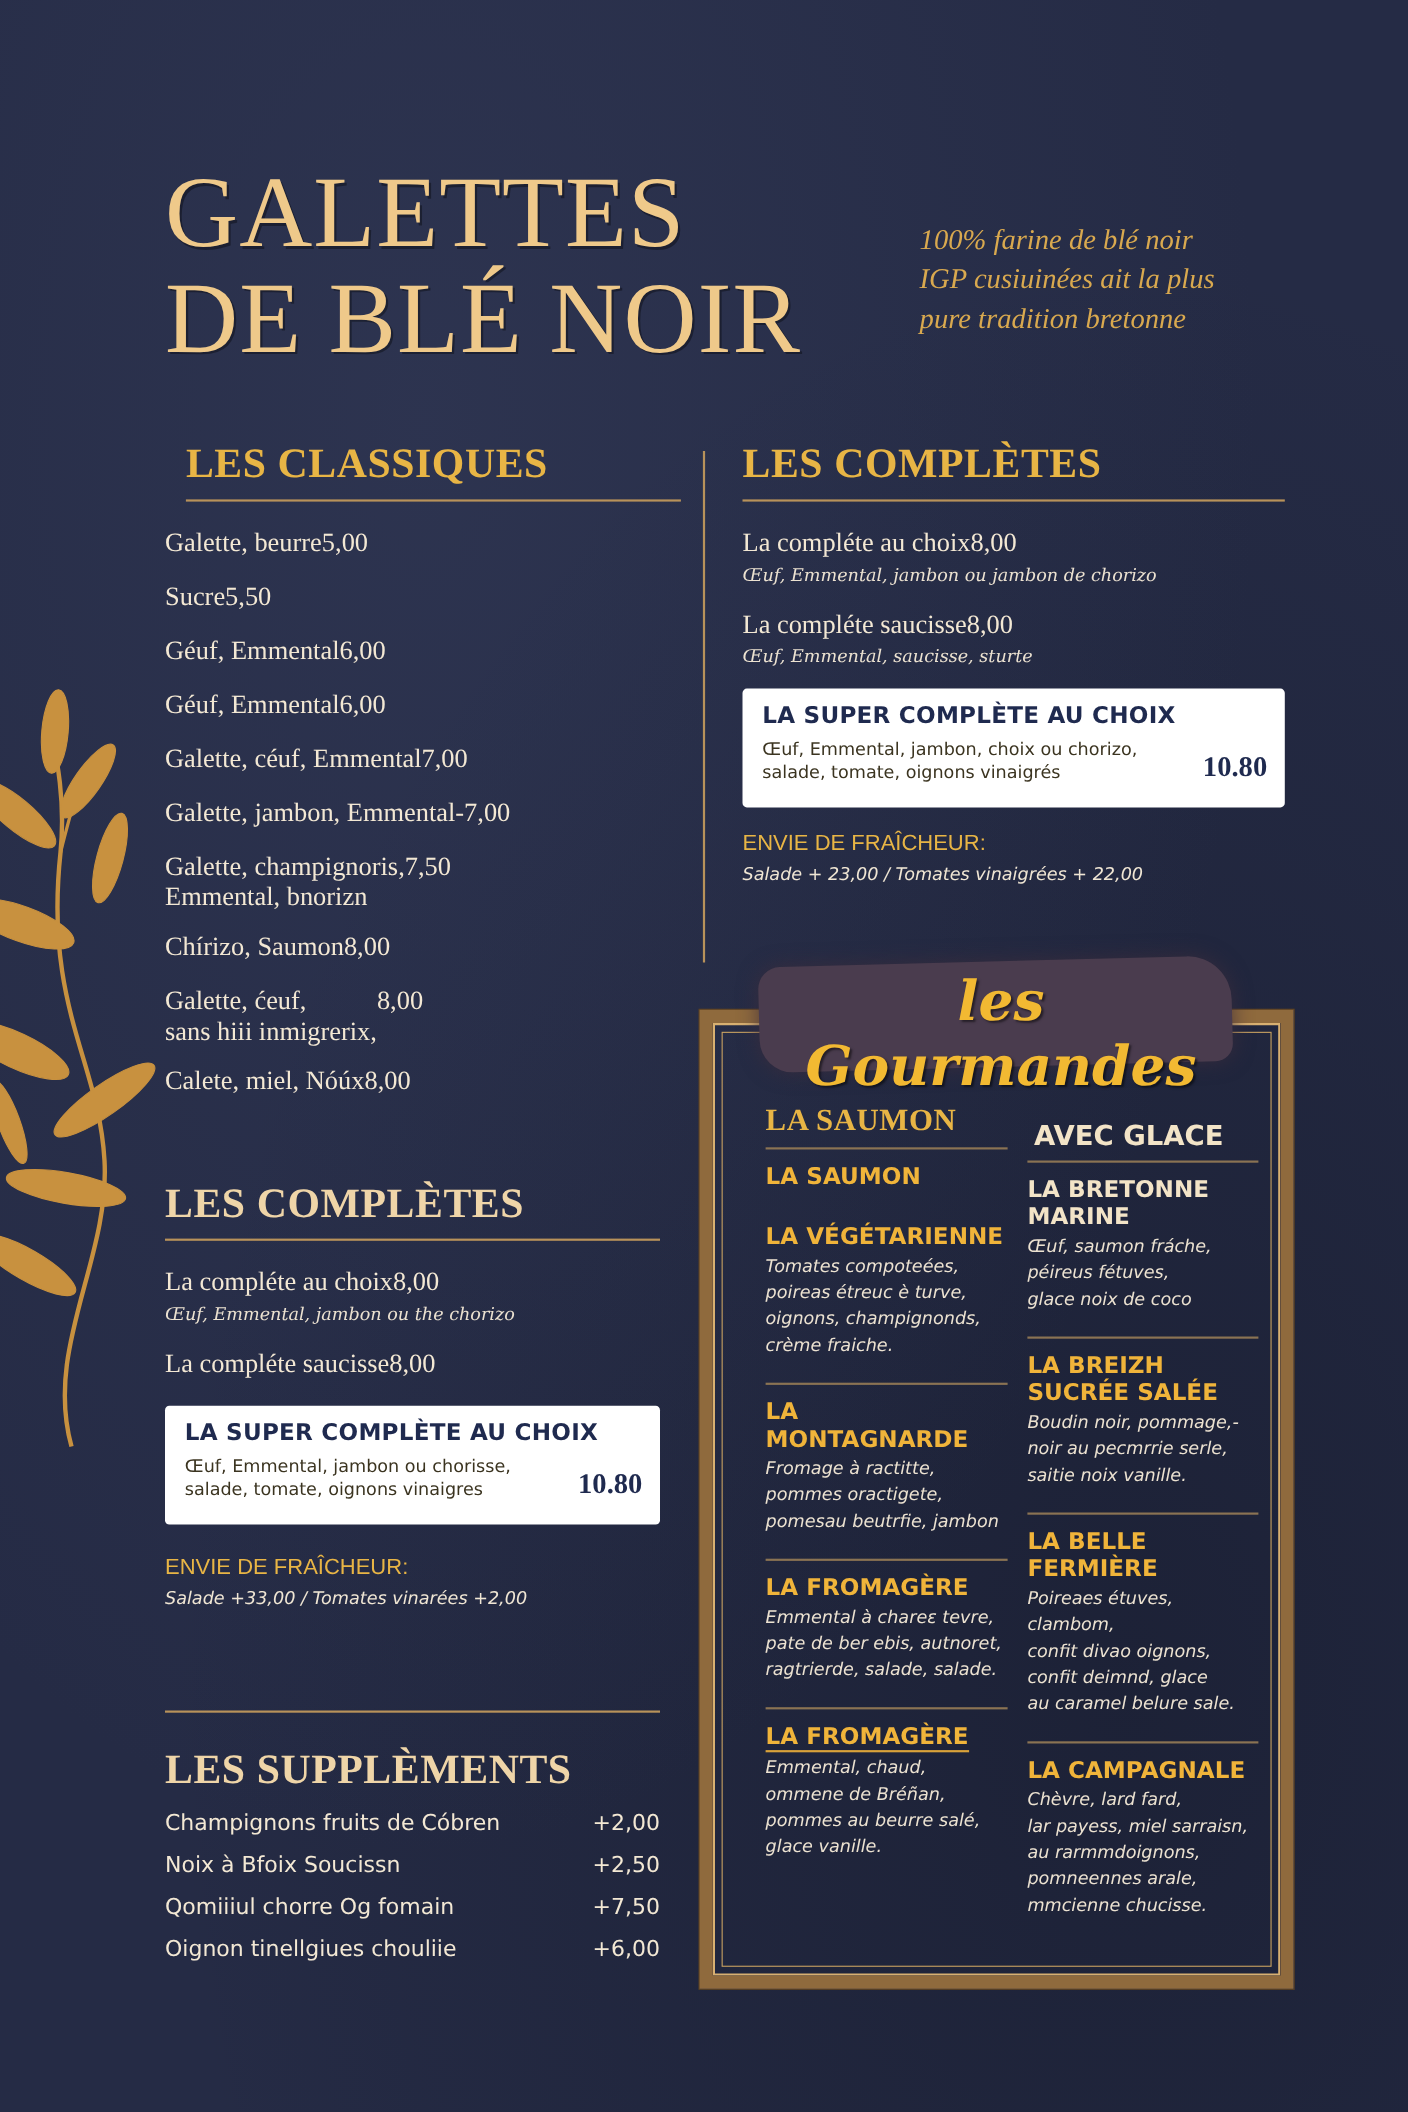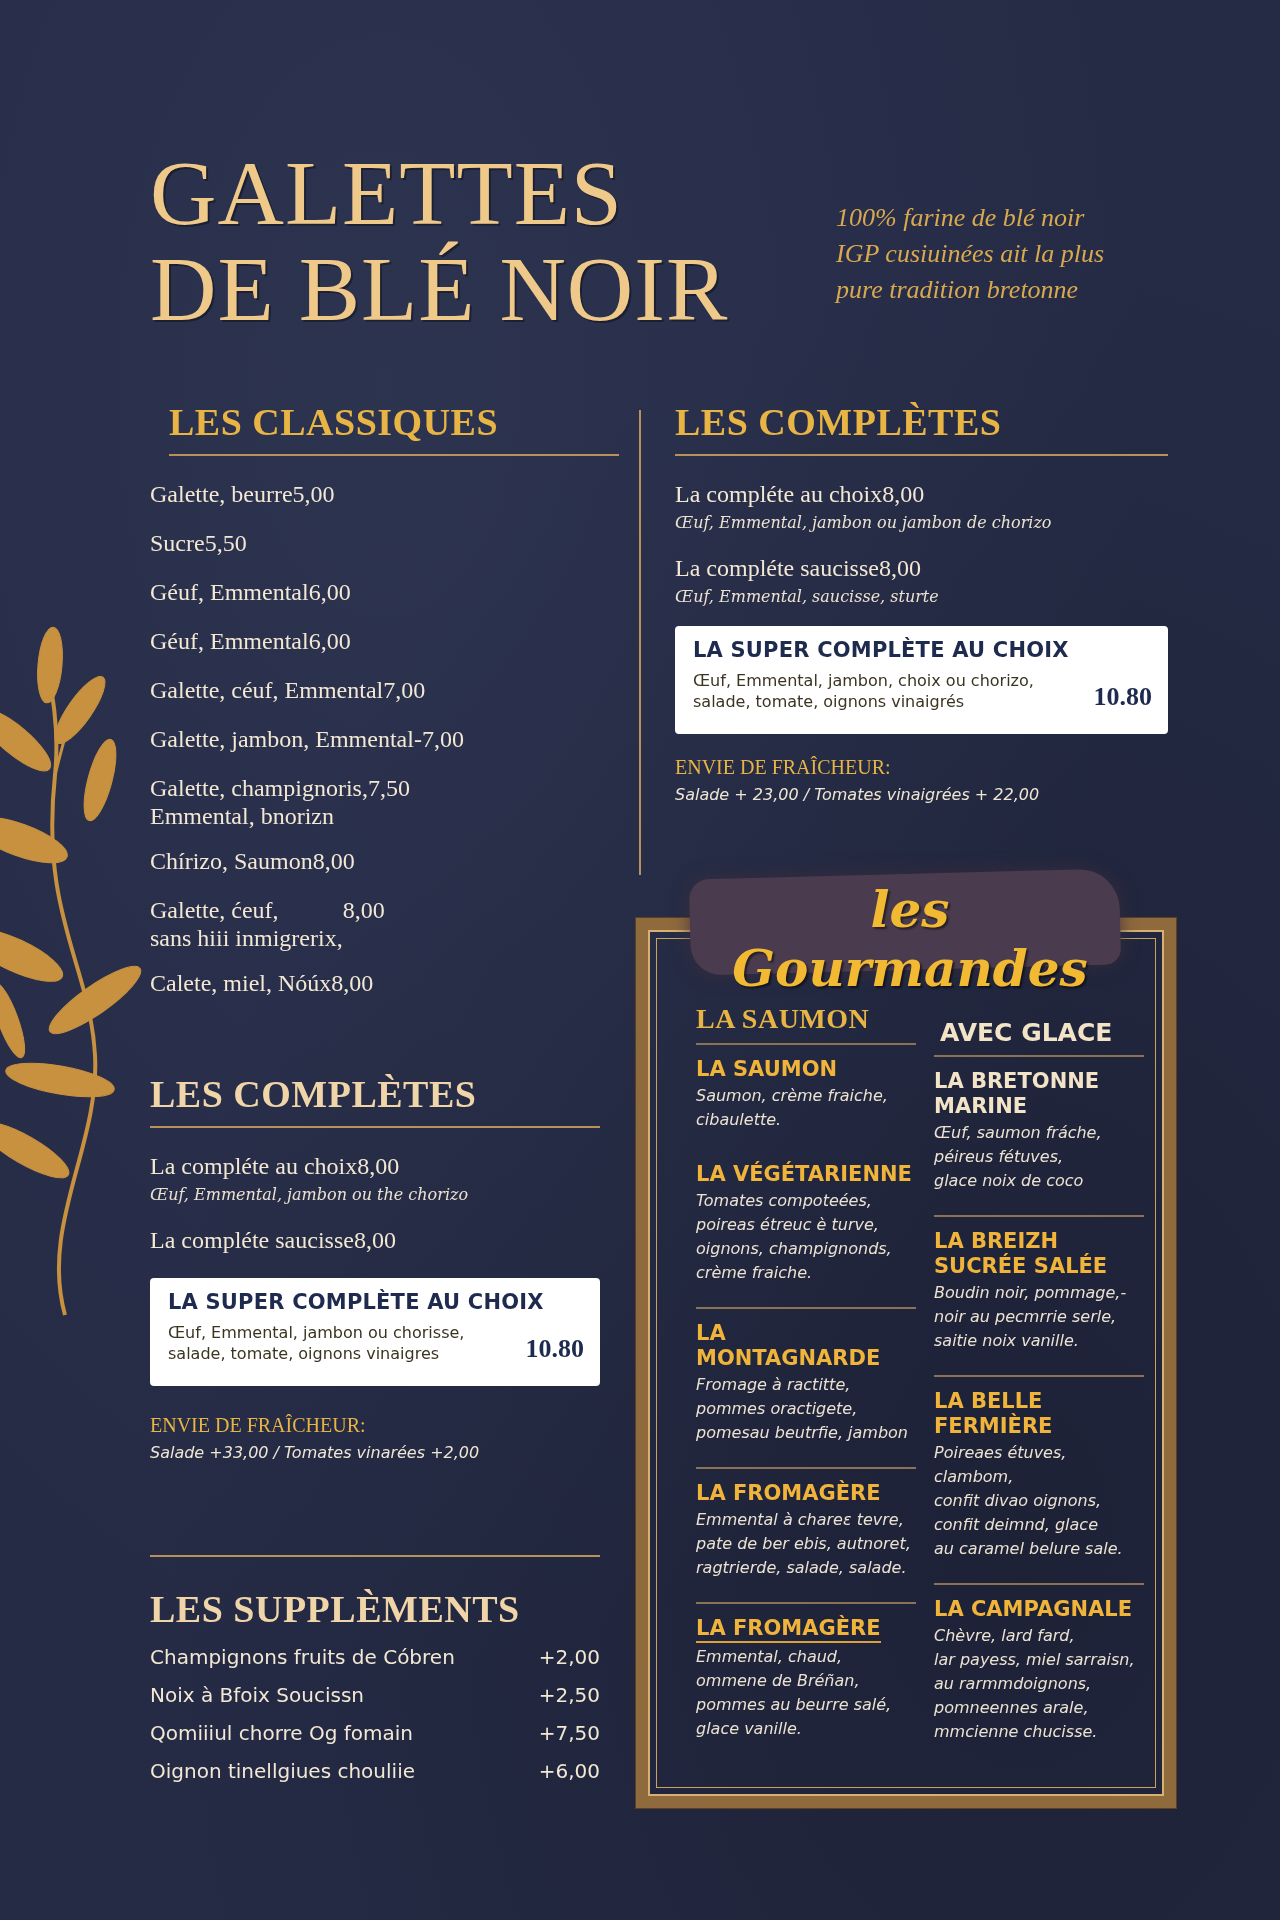--- a/index.html
+++ b/index.html
@@ -62,21 +62,21 @@
     padding: 12px 16px 10px 18px;
   }
   .super .s-title {
     font-family: "DejaVu Sans", sans-serif; font-weight: bold;
     font-size: 21px; color: #1f2a4f; letter-spacing: 0.2px;
   }
   .super .s-body { display: flex; justify-content: space-between; align-items: flex-end; margin-top: 8px; }
   .super .s-desc { font-family: "DejaVu Sans", sans-serif; font-size: 16px; line-height: 21px; color: #3b3420; }
   .super .s-price { font-family: "Liberation Serif", serif; font-weight: bold; font-size: 26px; color: #1f2a4f; }
 
-  .fresh-title { font-family: Liberation Serif, serif; font-size: 20px; color: #e8b545; }
+  .fresh-title { font-family: Liberation Sans, sans-serif; font-size: 20px; color: #e8b545; }
   .fresh-body { font-family: "DejaVu Sans", sans-serif; font-style: italic; font-size: 16px; color: #f0e6d4; margin-top: 6px; }
 
   
   .vline { left: 639px; top: 410px; width: 2px; height: 465px; background: #b8925a; }
 
   
   .frame {
     left: 636px; top: 918px; width: 540px; height: 890px;
     border: 12px solid #8f6a3d;
     box-shadow: inset 0 0 0 2px #d8b071, 0 0 0 1px #5b4122;
@@ -291,24 +291,20 @@
 </div>
 <div class="abs banner"></div>
 <div class="abs script">les Gourmandes</div>
 
 <div class="abs g-col" style="left:696px;top:1003px;">
   <div class="sec-head gold" style="font-size:28px;">LA SAUMON</div>
   <div class="g-rule" style="margin-top:8px;"></div>
 
   <div class="g-item">
     <div class="g-head">LA SAUMON</div>
-    <div class="g-desc">
-        <div>Saumon, crème fraiche,</div>
-        <div>cibaulette.</div>
-      </div>
   </div>
   <div class="g-item" style="margin-top:30px;">
     <div class="g-head">LA VÉGÉTARIENNE</div>
     <div class="g-desc">
         <div>Tomates compoteées,</div>
         <div>poireas étreuc è turve,</div>
         <div>oignons, champignonds,</div>
         <div>crème fraiche.</div>
       </div>
   </div>

